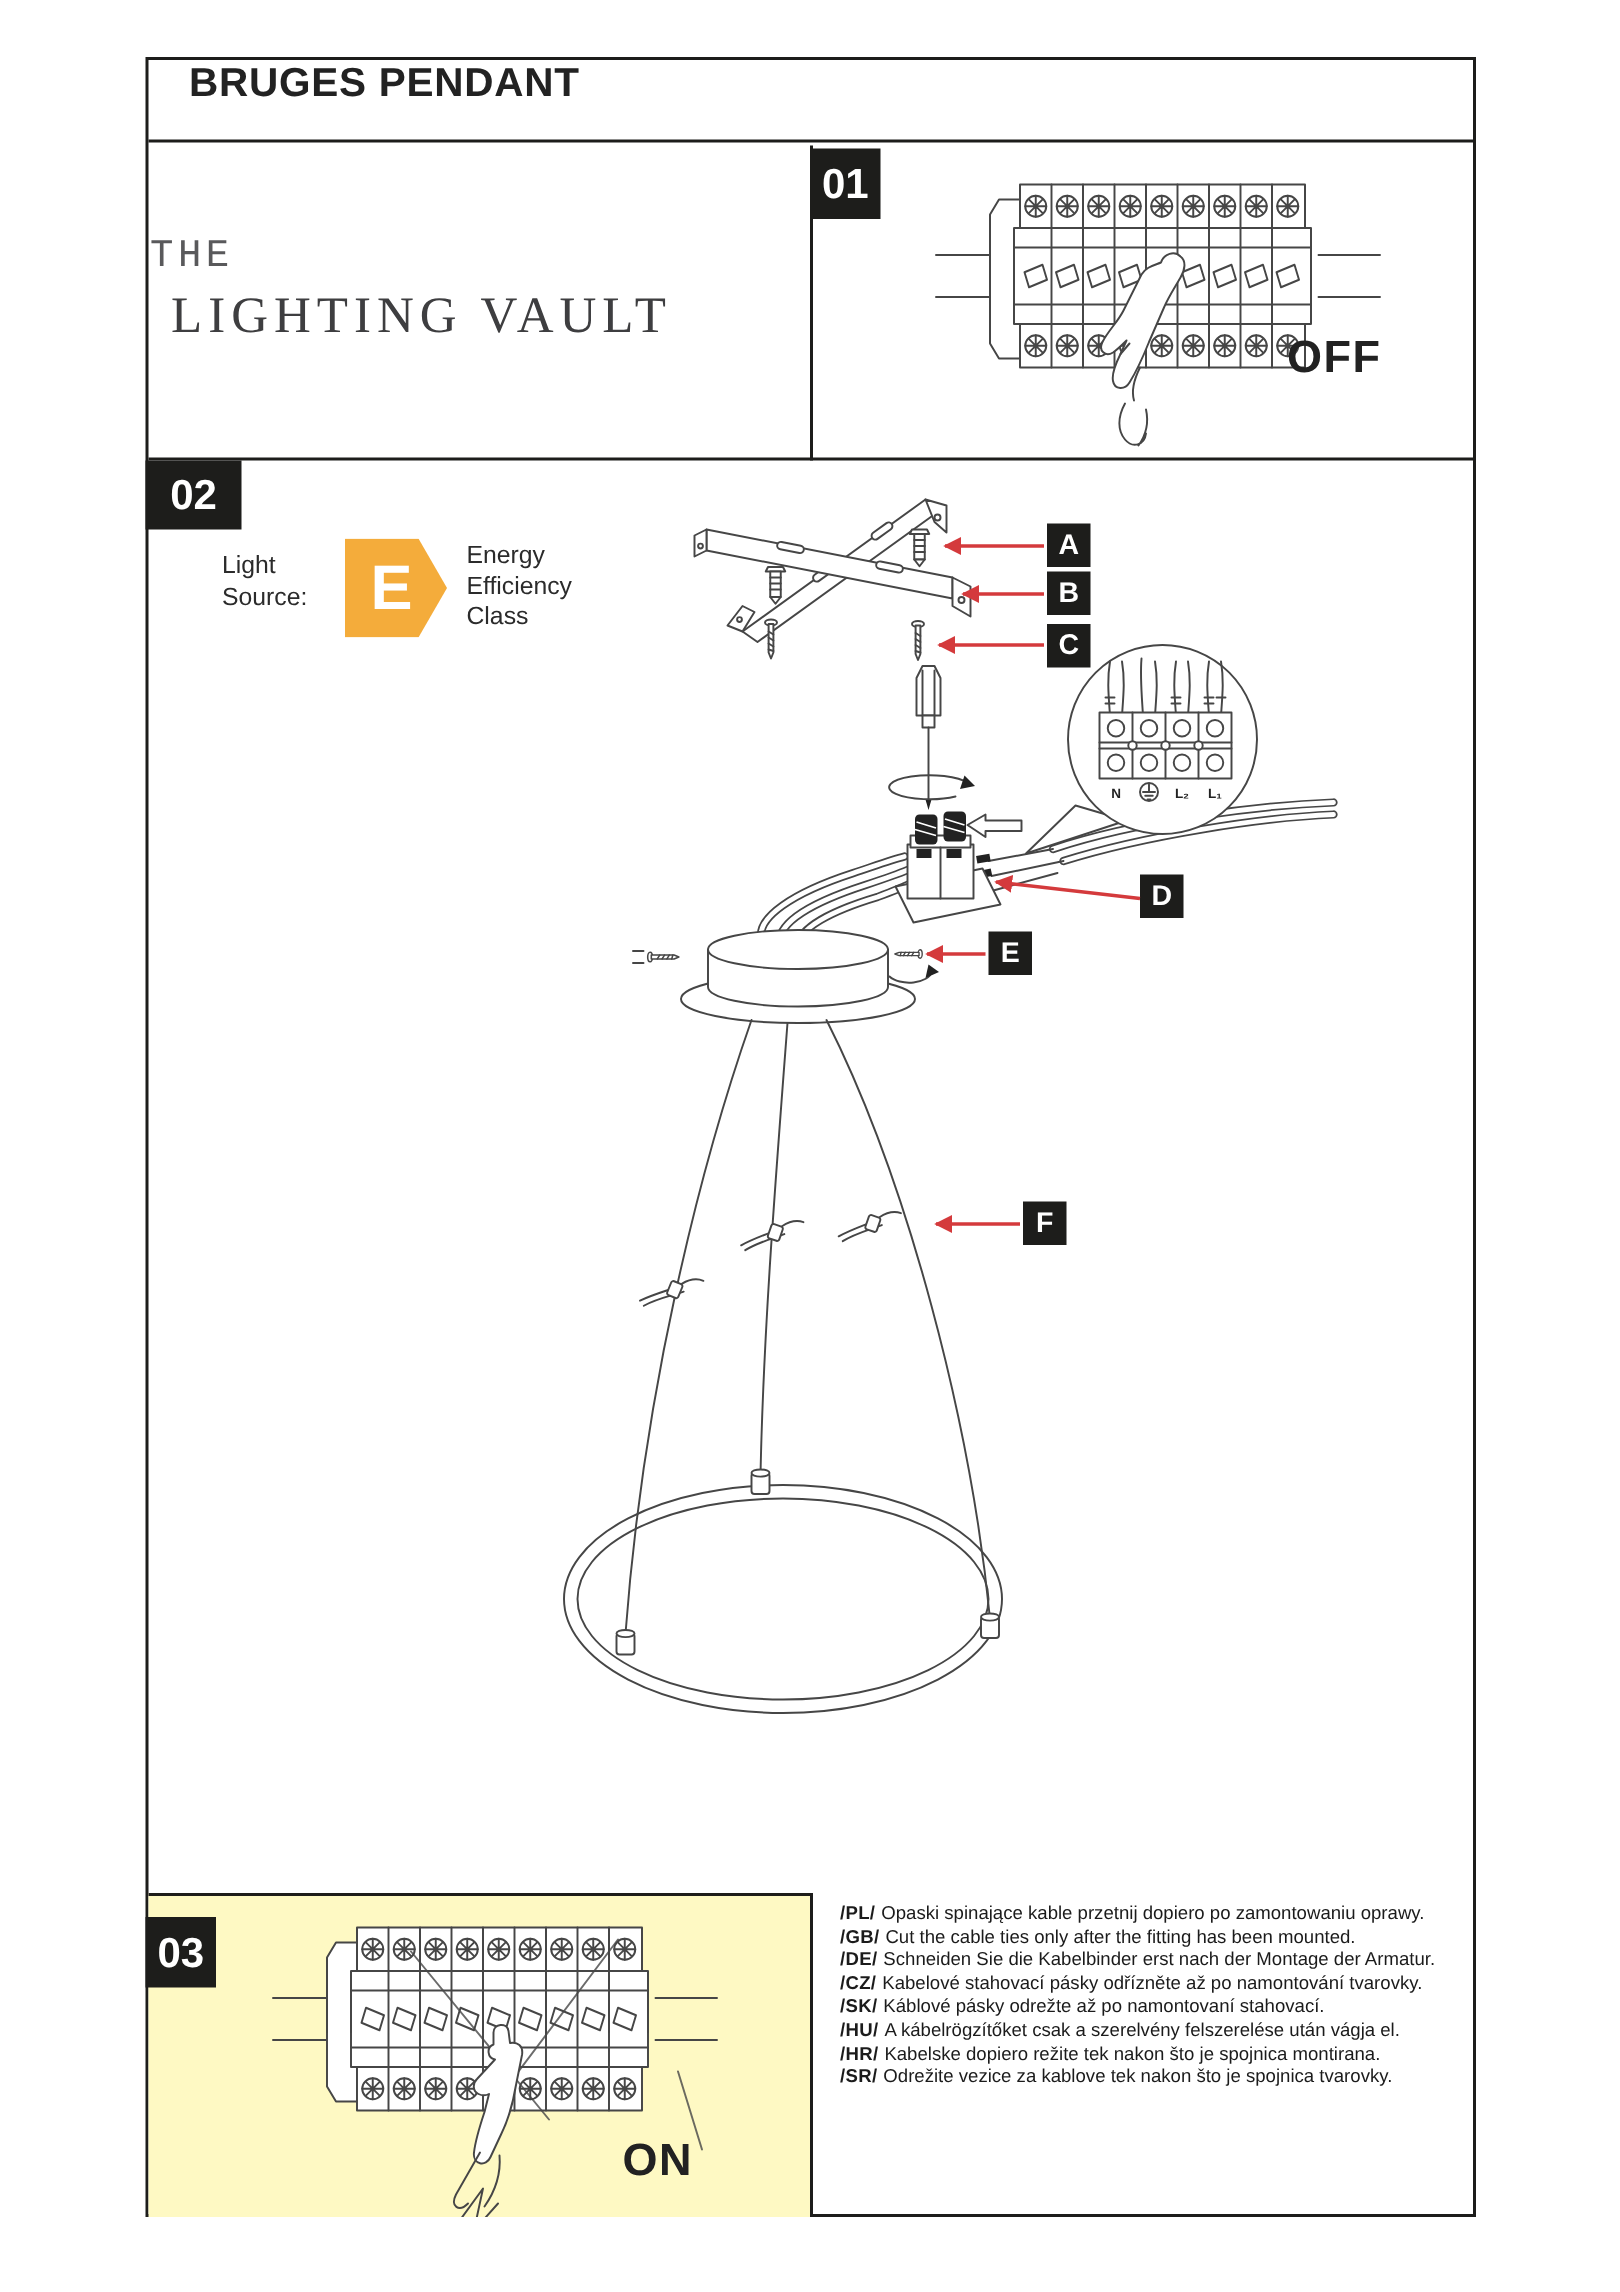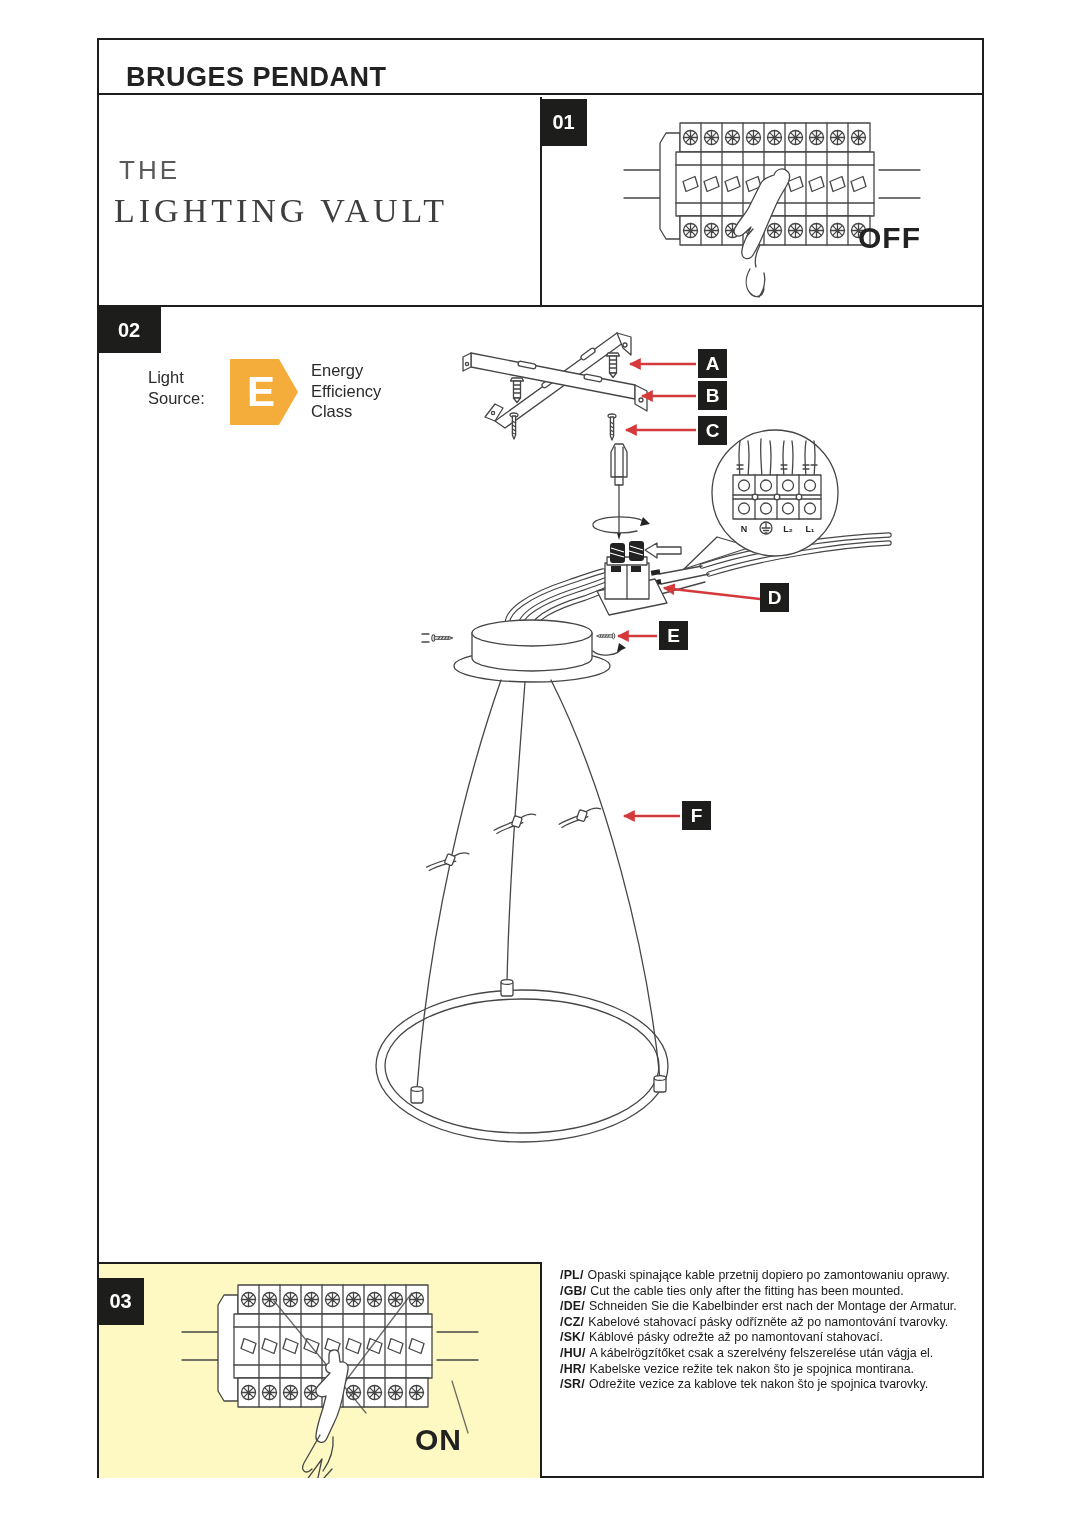--- a/index.html
+++ b/index.html
@@ -4,30 +4,30 @@
 <style>
   :root{
     --ink:#1d1d1b; --accent-red:#d43a3c; --energy-yellow:#f4ac3b; --line:#464646;
   }
   html,body{margin:0;padding:0;background:#fff;}
   body{width:1080px;height:1528px;position:relative;overflow:hidden;
        font-family:"Liberation Sans",sans-serif;color:var(--ink);}
   .frame{position:absolute;left:97px;top:38px;width:883px;height:1436px;border:2px solid var(--ink);}
   
   .header{position:absolute;left:0;top:0;width:100%;height:55px;border-bottom:2px solid var(--ink);
-          display:flex;align-items:flex-end;padding-left:27px;box-sizing:border-box;}
+          display:flex;align-items:flex-start;padding-left:27px;box-sizing:border-box;}
   .title{font-size:27px;font-weight:bold;letter-spacing:0.5px;margin:0;color:#222;}
   
   .brand-cell{position:absolute;left:0;top:57px;width:441px;height:208px;border-right:2px solid var(--ink);border-bottom:2px solid var(--ink);}
-  .brand-the{position:absolute;left:20px;top:58px;font-family:Liberation Sans, sans-serif;font-size:26px;letter-spacing:3px;color:#59595b;}
+  .brand-the{position:absolute;left:1px;top:58px;font-family:Liberation Mono, monospace;font-size:26px;letter-spacing:3px;color:#59595b;}
   .brand-lv{position:absolute;left:15px;top:95px;font-family:"Liberation Serif",serif;font-size:34px;letter-spacing:4px;color:#3e3e40;}
   .step1-cell{position:absolute;left:443px;top:57px;width:440px;height:208px;border-bottom:2px solid var(--ink);}
   
   .badge{position:absolute;background:var(--ink);color:#fff;font-weight:bold;display:flex;align-items:center;justify-content:center;}
-  .badge.step{width:47px;height:47px;font-size:20px;}
+  .badge.step{width:47px;height:47px;font-size:28px;}
   .badge.part{width:29px;height:29px;font-size:19px;}
   
   .step2-area{position:absolute;left:0;top:267px;width:883px;height:1169px;}
   .light-source{position:absolute;left:49px;top:60px;font-size:16.5px;line-height:20.5px;color:#2b2b2b;}
   .energy-badge{position:absolute;left:131px;top:52px;width:68px;height:66px;background:var(--energy-yellow);
     clip-path:polygon(0% 0%,72% 0%,100% 50%,72% 100%,0% 100%);
     display:flex;align-items:center;padding-left:17px;box-sizing:border-box;}
   .energy-badge .letter{color:#fff;font-size:42px;font-weight:bold;line-height:1;}
   .energy-label{position:absolute;left:212px;top:53px;font-size:16.5px;line-height:20.5px;color:#2b2b2b;}
   
@@ -350,17 +350,17 @@
     </svg>
   </div>
 
   <div class="instructions">
     <div class="lang-row"><span class="lang-code">/PL/</span><span>Opaski spinające kable przetnij dopiero po zamontowaniu oprawy.</span></div>
     <div class="lang-row"><span class="lang-code">/GB/</span><span>Cut the cable ties only after the fitting has been mounted.</span></div>
     <div class="lang-row"><span class="lang-code">/DE/</span><span>Schneiden Sie die Kabelbinder erst nach der Montage der Armatur.</span></div>
     <div class="lang-row"><span class="lang-code">/CZ/</span><span>Kabelové stahovací pásky odřízněte až po namontování tvarovky.</span></div>
     <div class="lang-row"><span class="lang-code">/SK/</span><span>Káblové pásky odrežte až po namontovaní stahovací.</span></div>
     <div class="lang-row"><span class="lang-code">/HU/</span><span>A kábelrögzítőket csak a szerelvény felszerelése után vágja el.</span></div>
-    <div class="lang-row"><span class="lang-code">/HR/</span><span>Kabelske vezice režite tek nakon što je spojnica montirana.</span></div>
+    <div class="lang-row"><span class="lang-code">/HR/</span><span>Kabelske dopiero režite tek nakon što je spojnica montirana.</span></div>
     <div class="lang-row"><span class="lang-code">/SR/</span><span>Odrežite vezice za kablove tek nakon što je spojnica tvarovky.</span></div>
   </div>
 
 </div>
 
 </body></html>

